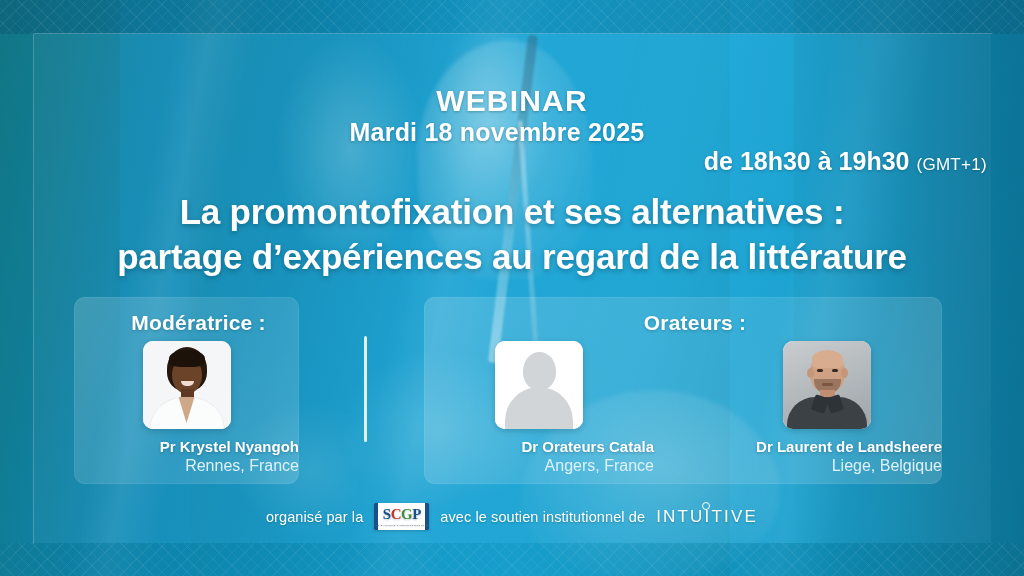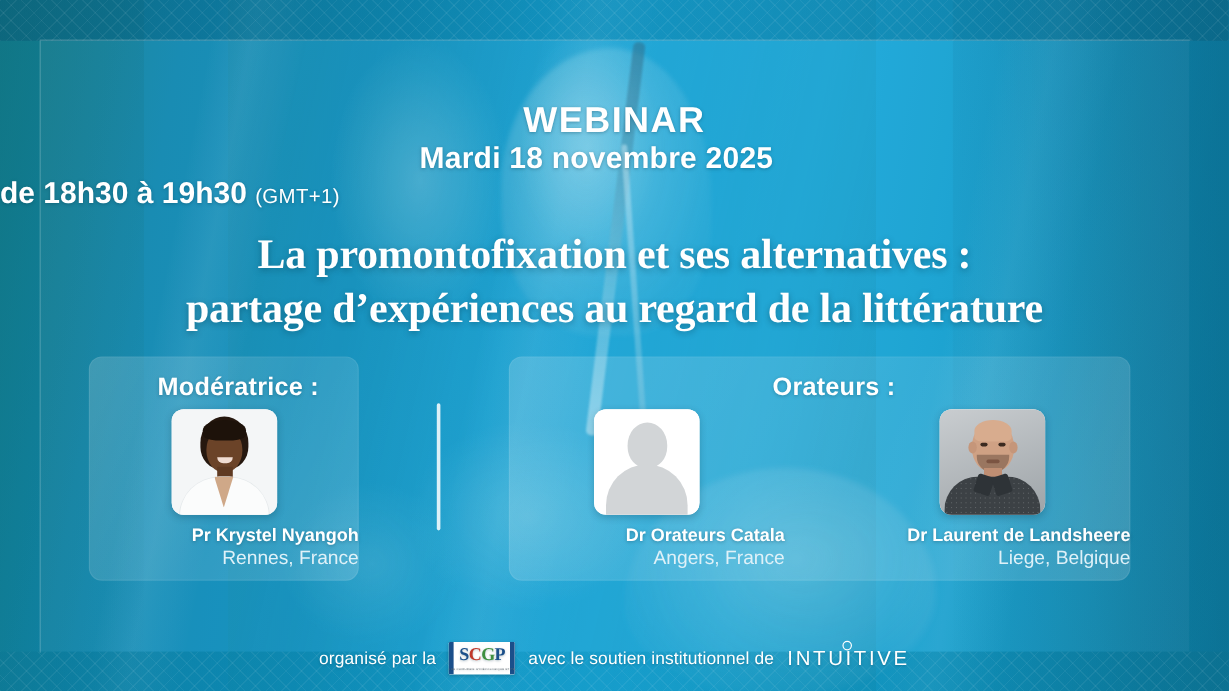--- a/index.html
+++ b/index.html
@@ -163,21 +163,21 @@
     text-align: center;
     color: #ffffff;
     font-size: 25px;
     font-weight: bold;
     letter-spacing: .2px;
     text-shadow: 0 1px 3px rgba(0,50,70,.35);
   }
   .timeline {
     position: absolute;
     top: 147px; left: 0; width: 987px;
-    text-align: left;
+    text-align: right;
     color: #ffffff;
     font-size: 25px;
     font-weight: bold;
     text-shadow: 0 1px 3px rgba(0,50,70,.35);
   }
   .tz {
     font-size: 17px;
     font-weight: normal;
     letter-spacing: .3px;
   }
@@ -185,21 +185,20 @@
   .title {
     position: absolute;
     top: 190px; left: 0; width: 1024px;
     text-align: center;
     color: #ffffff;
     font-size: 35px;
     font-weight: bold;
     line-height: 1.28;
     letter-spacing: -.2px;
     text-shadow: 0 2px 5px rgba(0,55,75,.40);
-    font-family: Liberation Serif, serif;
   }
 
   
   .panel {
     position: absolute;
     border-radius: 11px;
     background: linear-gradient(120deg, rgba(255,255,255,.17) 0%, rgba(255,255,255,.10) 55%, rgba(255,255,255,.16) 100%);
     box-shadow: inset 0 0 0 1px rgba(255,255,255,.07);
   }
   #panel-moderator { left: 74px; top: 297px; width: 225px; height: 187px; }
@@ -316,21 +315,20 @@
     position: absolute;
     left: 0; top: 503px; width: 1024px;
     display: flex;
     align-items: center;
     justify-content: center;
     gap: 11px;
     color: #ffffff;
     font-size: 14.5px;
     letter-spacing: .1px;
     text-shadow: 0 1px 2px rgba(0,50,70,.30);
-    margin-top: 32px;
   }
   .logo-scgp {
     position: relative;
     width: 55px; height: 27px;
     background: #ffffff;
     border-radius: 1px;
     display: flex;
     flex-direction: column;
     align-items: center;
     justify-content: center;

